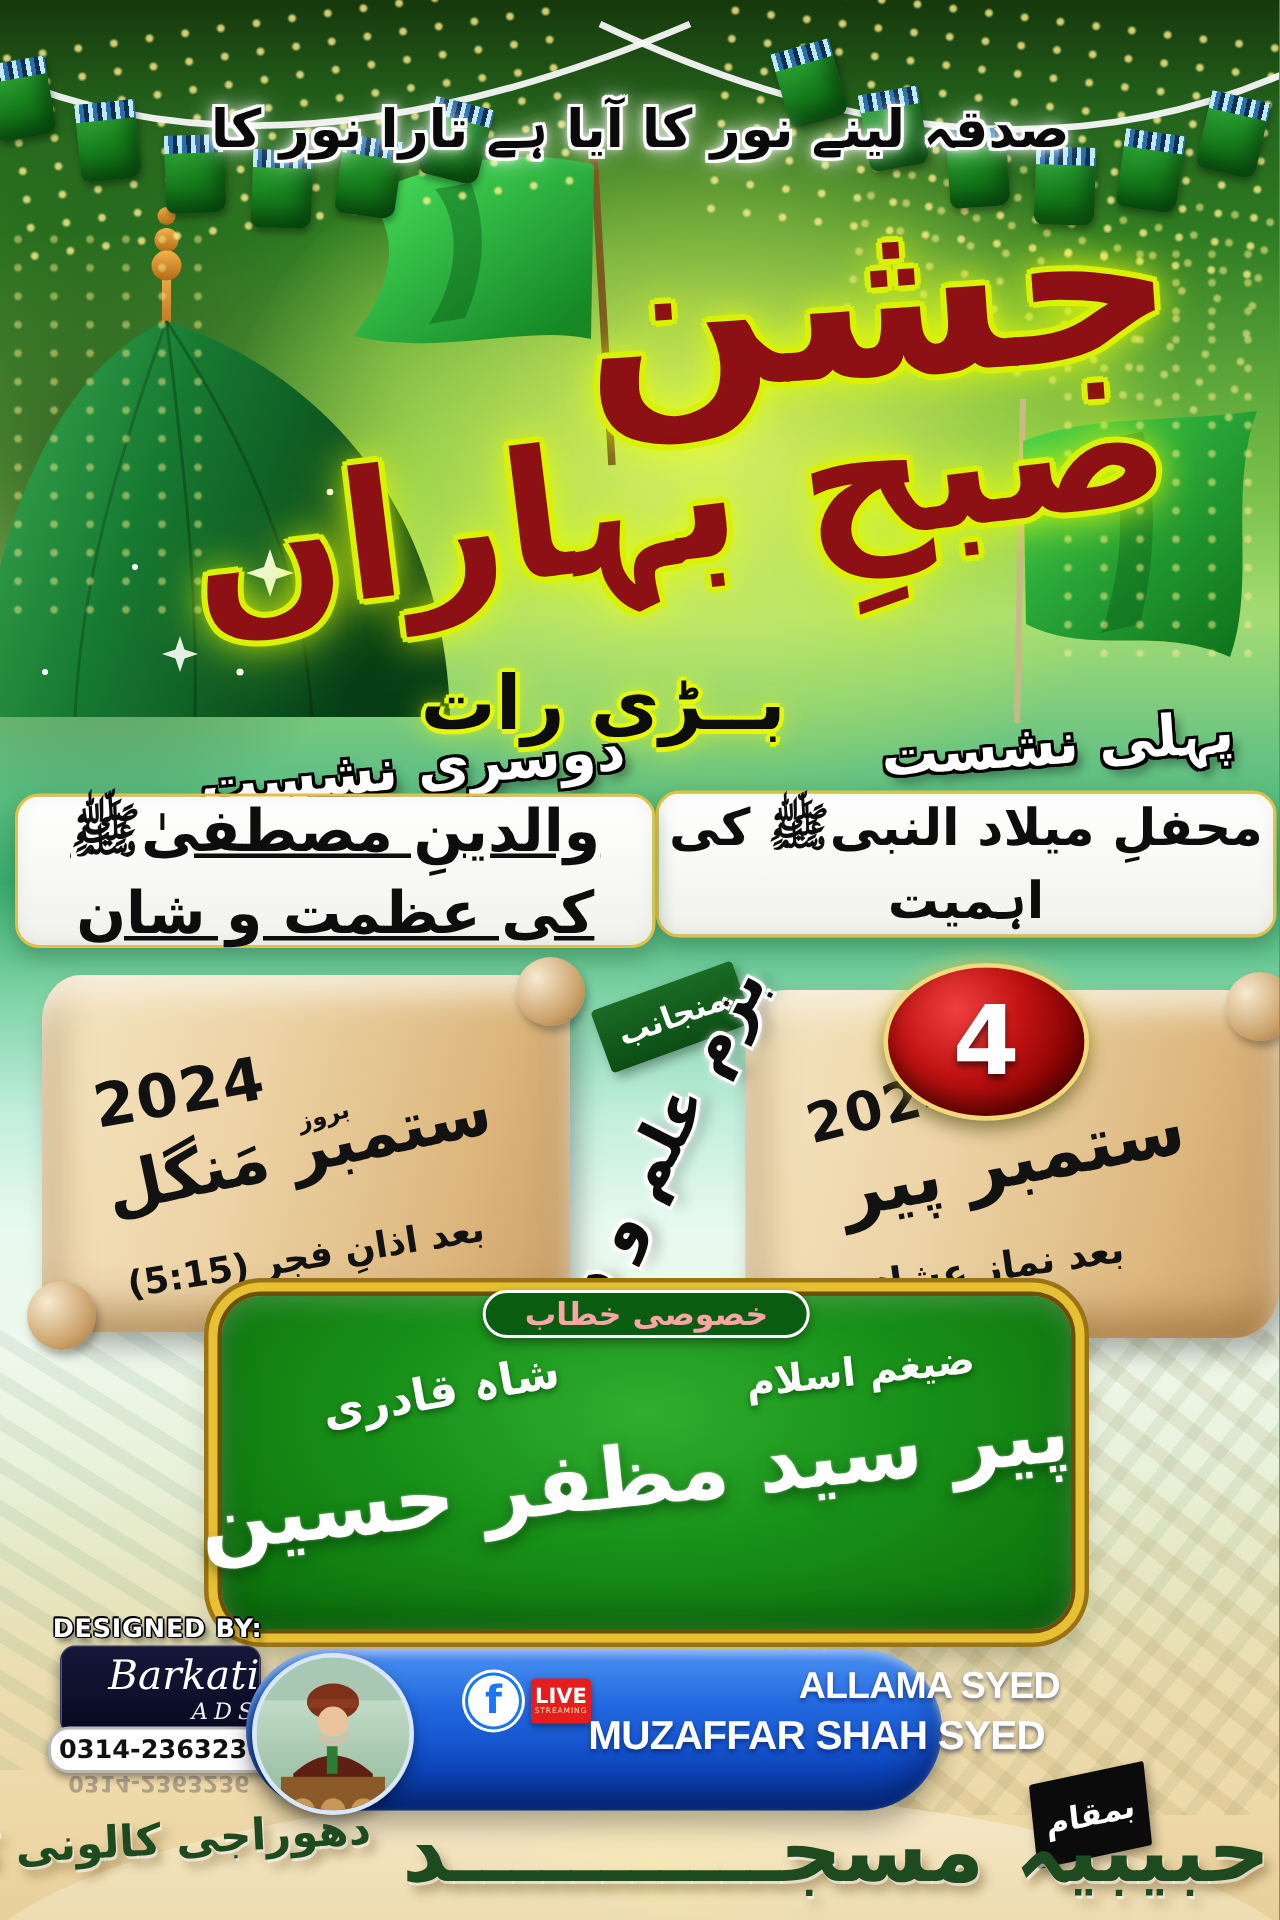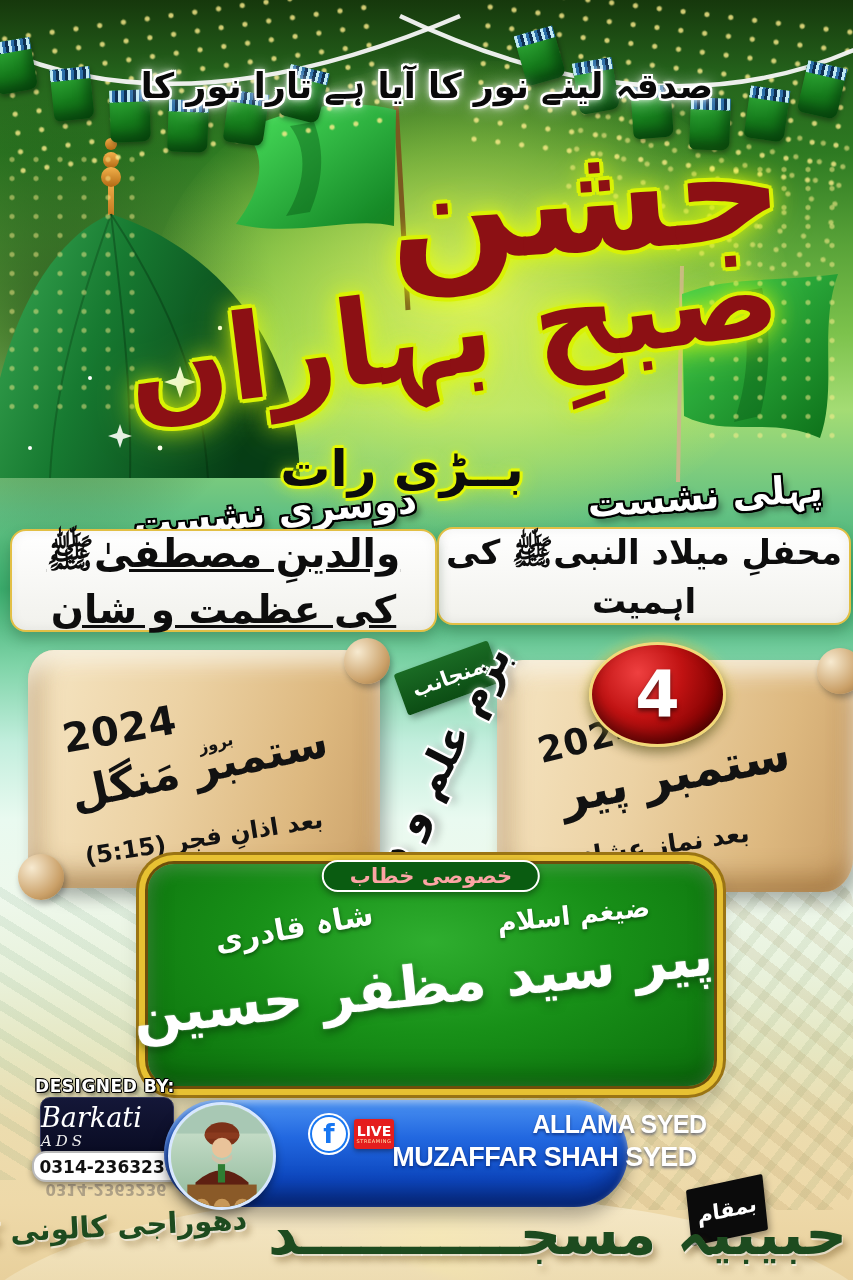--- a/index.html
+++ b/index.html
@@ -92,21 +92,21 @@
       text-shadow:0 2px 4px rgba(0,40,0,.55);}
   .sp-suffix{left:66px;top:46px;color:#fff;font-size:30px;font-weight:bold;transform:rotate(-10deg);white-space:nowrap;
       text-shadow:0 2px 4px rgba(0,40,0,.55);}
   .sp-name{left:0;right:0;top:88px;color:#fff;font-size:56px;font-weight:bold;text-align:center;transform:rotate(-6deg);
       white-space:nowrap;text-shadow:0 4px 9px rgba(0,35,0,.5),0 0 2px rgba(255,255,255,.6);}
 
   
   .dz-label{color:#fff;font-size:17px;font-weight:bold;text-align:center;letter-spacing:.5px;white-space:nowrap;
       text-shadow:1px 0 0 #000,-1px 0 0 #000,0 1px 0 #000,0 -1px 0 #000,1px 1px 0 #000,-1px -1px 0 #000,2px 3px 4px rgba(0,0,0,.6);}
   .dz-box{background:linear-gradient(180deg,#141738,#090b22);border:1px solid #32365c;border-radius:10px;
-      display:flex;flex-direction:column;align-items:flex-start;justify-content:center;box-shadow:0 5px 9px rgba(0,0,0,.45);}
+      display:flex;flex-direction:column;align-items:flex-end;justify-content:center;box-shadow:0 5px 9px rgba(0,0,0,.45);}
   .dz-brand{font-family:"DejaVu Serif",serif;font-style:italic;font-size:27px;color:#fff;line-height:1.05;}
   .dz-brand2{font-family:"DejaVu Serif",serif;font-style:italic;font-size:15px;color:#eee;letter-spacing:4px;}
   .dz-phone{background:#fff;border:2px solid #b9b9b9;border-radius:14px;display:flex;align-items:center;justify-content:center;
       font-size:17px;font-weight:bold;color:#111;box-shadow:0 3px 6px rgba(0,0,0,.4);}
   .dz-reflect{text-align:center;font-size:15px;font-weight:bold;color:rgba(40,40,60,.32);transform:scaleY(-1);}
 
   
   .fbbar{border-radius:54px;background:linear-gradient(180deg,#4b92f2 0%,#2268e0 35%,#0d47bf 75%,#0a3aa0 100%);
       box-shadow:0 10px 16px rgba(0,0,0,.28),inset 0 3px 6px rgba(255,255,255,.45),inset 0 -14px 22px rgba(0,10,60,.5);}
   .avatar{border-radius:50%;border:3px solid #d7e7ff;overflow:hidden;box-shadow:0 4px 9px rgba(0,0,0,.4);background:#cfe3cf;}

